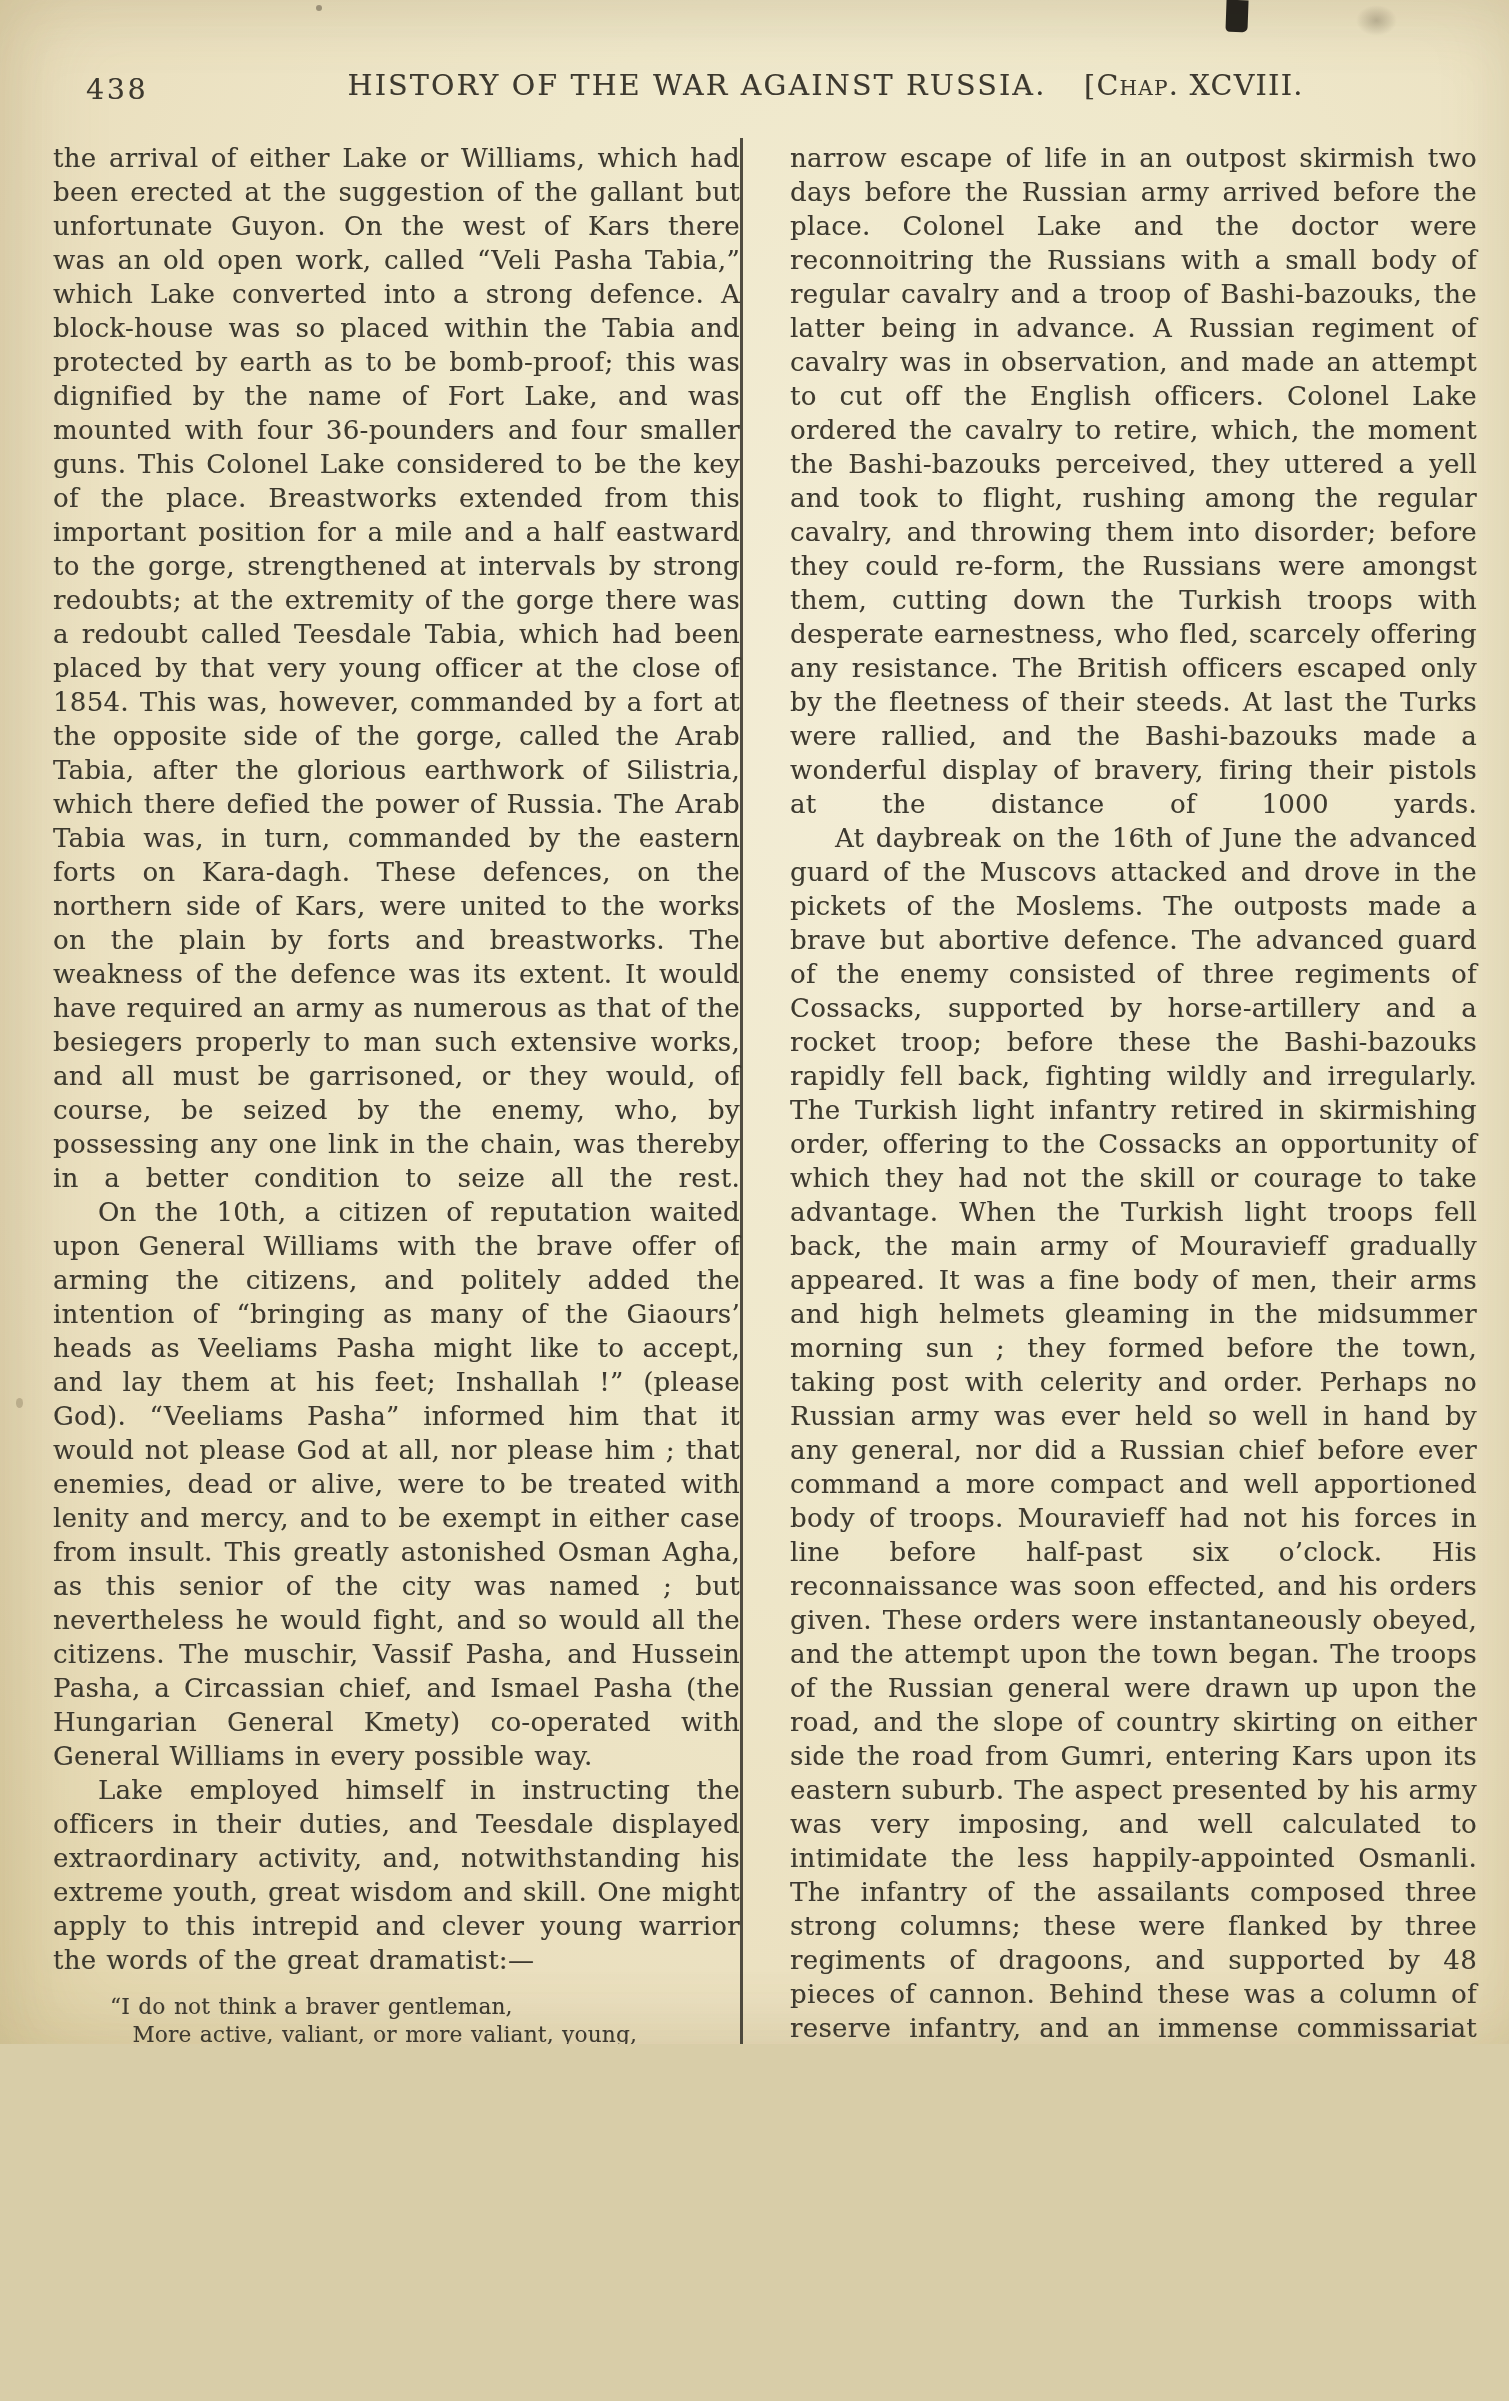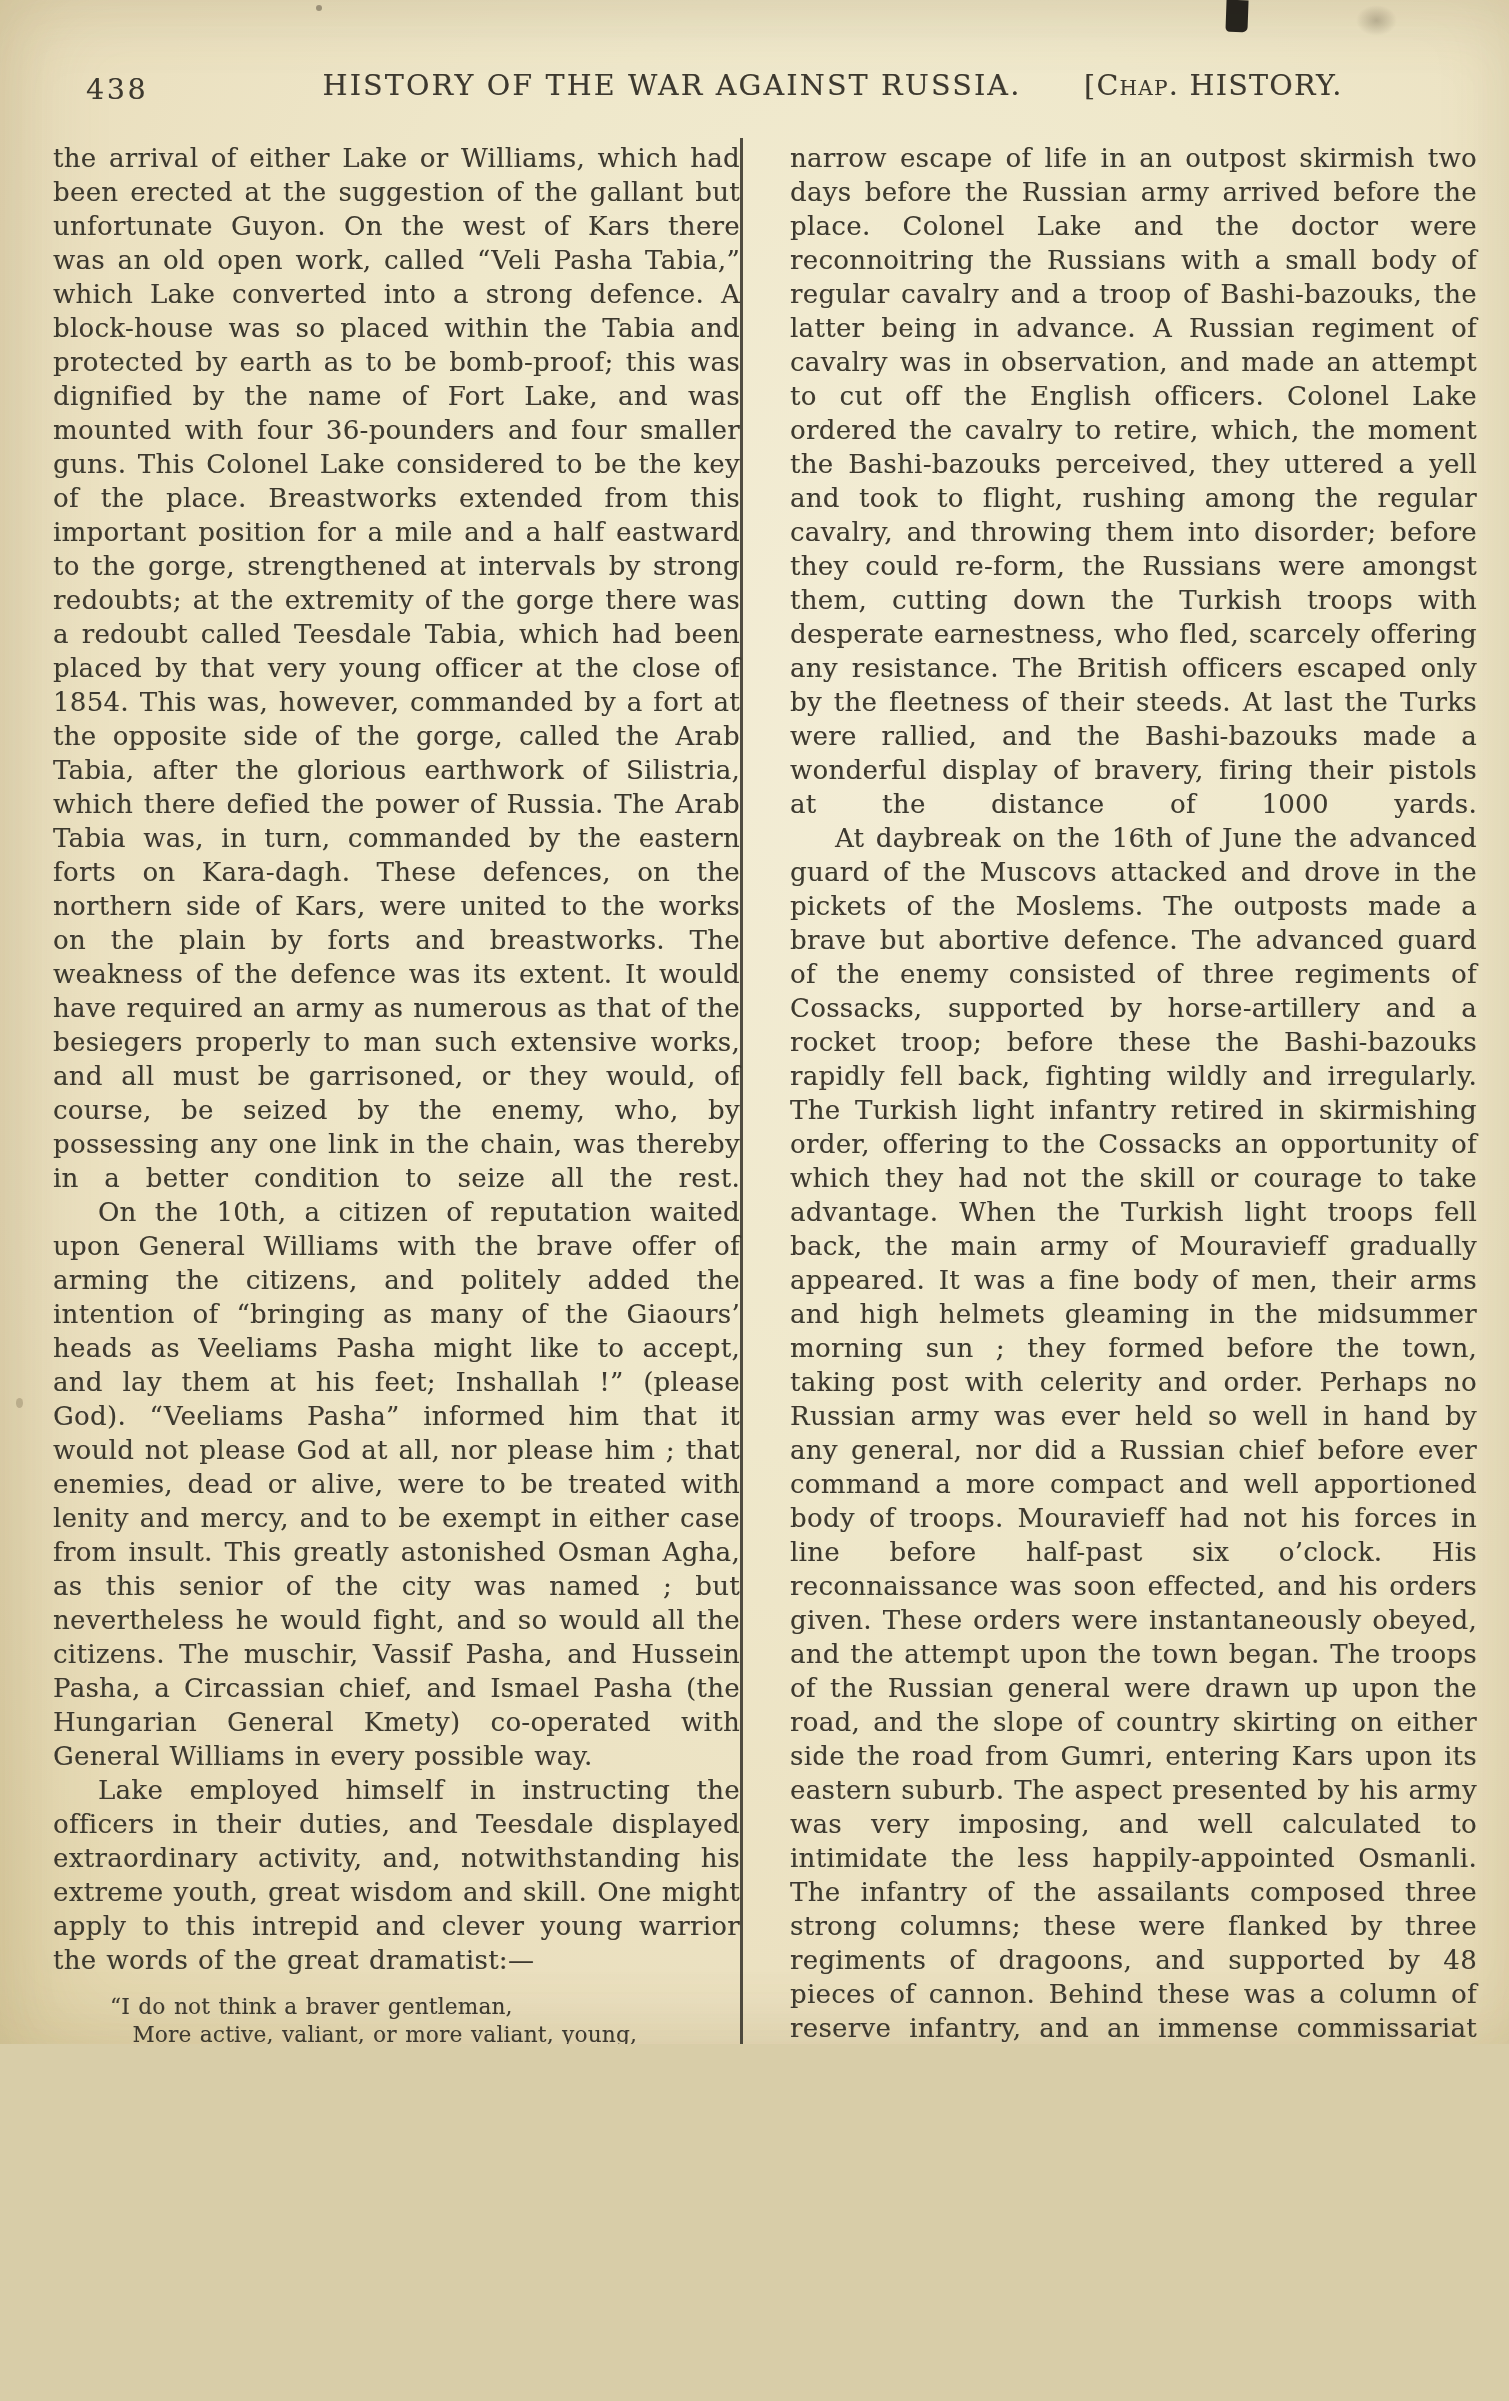--- a/index.html
+++ b/index.html
@@ -8,21 +8,21 @@
     width:1509px;height:2044px;
     overflow:hidden;
     background:radial-gradient(ellipse at 58% 35%, #f3edd6 0%, #efe8cb 40%, #eadfbe 75%, #e1d4a9 100%);
     box-shadow:inset 39px 0 78px rgba(150,128,78,.14), inset 0 21.6px 60px rgba(150,128,78,.10), inset -13px -17px 69px rgba(150,128,78,.08);
     font-family:"DejaVu Serif","Liberation Serif",serif;
     color:#3d392f;
   }
   .page-header{position:absolute;top:69px;left:0;right:0;height:43px;
     text-shadow:0.3px 0.4px 0.6px rgba(61,55,42,.38);}
   .page-number{position:absolute;left:86px;top:3.5px;font-size:28.5px;letter-spacing:2.6px;}
-  .running-title{position:absolute;left:672px;top:0;transform:translateX(-50%);
+  .running-title{position:absolute;left:697px;top:0;transform:translateX(-50%);
     font-size:28.5px;letter-spacing:2.2px;white-space:nowrap;}
   .chapter-ref{position:absolute;left:1084px;top:0;font-size:28.5px;
     font-variant:small-caps;letter-spacing:1.3px;white-space:nowrap;}
   .col{
     position:absolute;top:141px;width:687px;
     font-size:26px;line-height:34px;
     text-align:justify;letter-spacing:0.3px;word-spacing:1.3px;
     text-shadow:0.3px 0.4px 0.5px rgba(61,55,42,.33);
   }
   .col-left{left:53px;}
@@ -51,21 +51,21 @@
 <div class="page">
 
   <div class="mark-top-right"></div>
   <div class="smudge"></div>
   <div class="speck-a"></div>
   <div class="speck-b"></div>
 
   <header class="page-header">
     <div class="page-number">438</div>
     <div class="running-title">HISTORY OF THE WAR AGAINST RUSSIA.</div>
-    <div class="chapter-ref">[Chap. HISTORY.</div>
+    <div class="chapter-ref">[Chap. XCVIII.</div>
   </header>
 
   <div class="column-rule"></div>
 
   <section class="col col-left">
     <p class="para force-last">the arrival of either Lake or Williams, which had been erected at the suggestion of the gallant but unfortunate Guyon.  On the west of Kars there was an old open work, called “Veli Pasha Tabia,” which Lake converted into a strong defence.  A block-house was so placed within the Tabia and protected by earth as to be bomb-proof; this was dignified by the name of Fort Lake, and was mounted with four 36-pounders and four smaller guns.  This Colonel Lake considered to be the key of the place.  Breastworks extended from this important position for a mile and a half eastward to the gorge, strengthened at intervals by strong redoubts; at the extremity of the gorge there was a redoubt called Teesdale Tabia, which had been placed by that very young officer at the close of 1854.  This was, however, commanded by a fort at the opposite side of the gorge, called the Arab Tabia, after the glorious earthwork of Silistria, which there defied the power of Russia.  The Arab Tabia was, in turn, commanded by the eastern forts on Kara-dagh.  These defences, on the northern side of Kars, were united to the works on the plain by forts and breastworks.  The weakness of the defence was its extent.  It would have required an army as numerous as that of the besiegers properly to man such extensive works, and all must be garrisoned, or they would, of course, be seized by the enemy, who, by possessing any one link in the chain, was thereby in a better condition to seize all the rest.</p>
     <p class="para indent">On the 10th, a citizen of reputation waited upon General Williams with the brave offer of arming the citizens, and politely added the intention of “bringing as many of the Giaours’ heads as Veeliams Pasha might like to accept, and lay them at his feet; Inshallah !” (please God).  “Veeliams Pasha” informed him that it would not please God at all, nor please him ; that enemies, dead or alive, were to be treated with lenity and mercy, and to be exempt in either case from insult.  This greatly astonished Osman Agha, as this senior of the city was named ; but nevertheless he would fight, and so would all the citizens.  The muschir, Vassif Pasha, and Hussein Pasha, a Circassian chief, and Ismael Pasha (the Hungarian General Kmety) co-operated with General Williams in every possible way.</p>
     <p class="para indent">Lake employed himself in instructing the officers in their duties, and Teesdale displayed extraordinary activity, and, notwithstanding his extreme youth, great wisdom and skill.  One might apply to this intrepid and clever young warrior the words of the great dramatist:—</p>
     <div class="verse">
       <div class="verse-line first">“I do not think a braver gentleman,</div>

